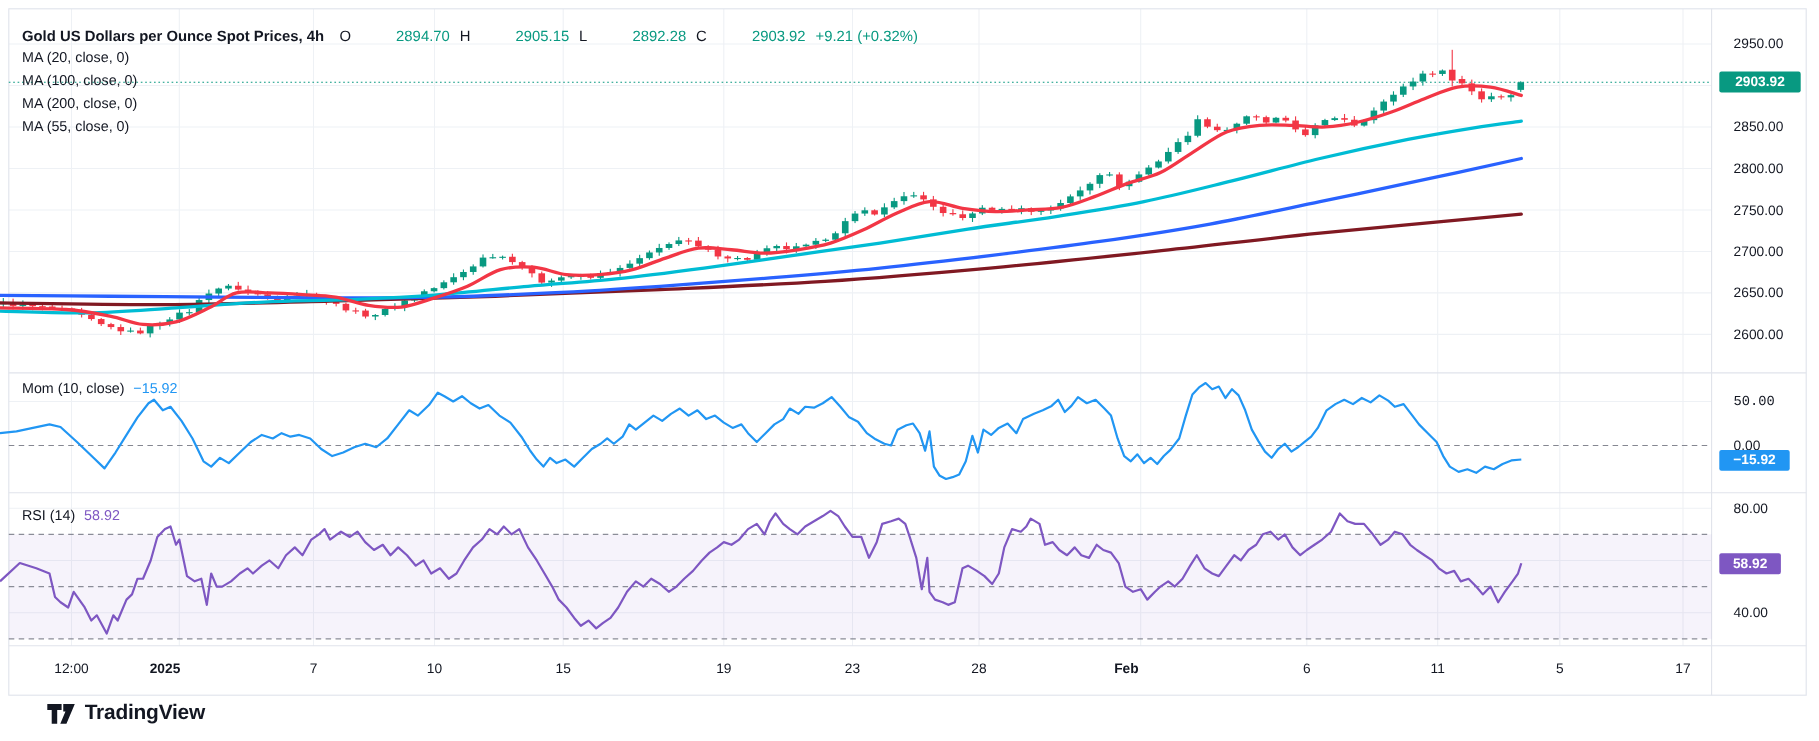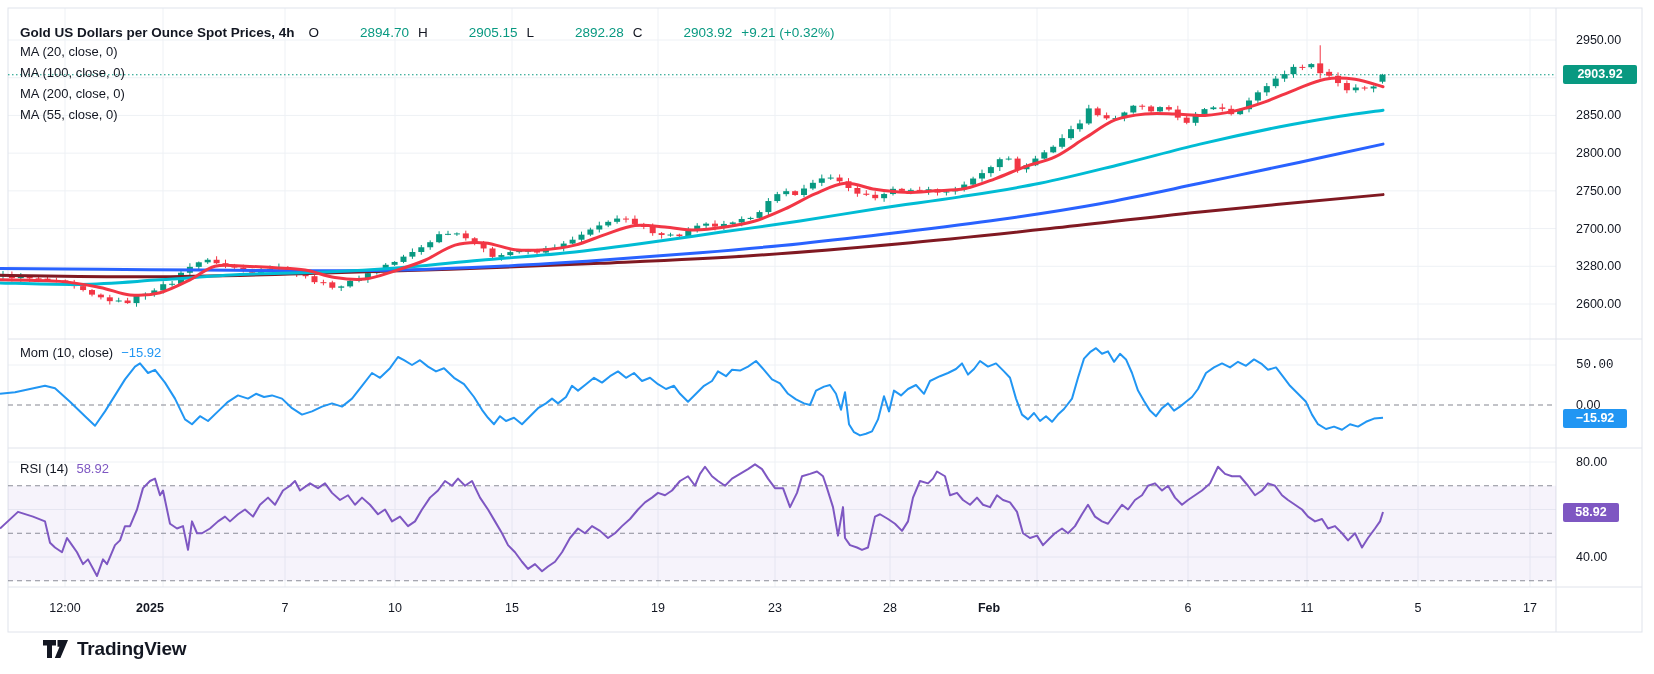--- a/index.html
+++ b/index.html
@@ -409,38 +409,38 @@
     <div class="ind-label" style="top:461px">
       <span>RSI (14)</span><span class="v" style="color:#7E57C2">58.92</span>
     </div>
 
     <div id="right-axis">
         <div class="axis-lbl" style="top: 32px;">2950.00</div>
         <div class="axis-lbl" style="top: 107.429px;">2850.00</div>
         <div class="axis-lbl" style="top: 145.143px;">2800.00</div>
         <div class="axis-lbl" style="top: 182.857px;">2750.00</div>
         <div class="axis-lbl" style="top: 220.571px;">2700.00</div>
-        <div class="axis-lbl" style="top: 258.286px;">3280.00</div>
+        <div class="axis-lbl" style="top: 258.286px;">2650.00</div>
         <div class="axis-lbl" style="top: 296px;">2600.00</div>
         <div class="axis-lbl" style="top: 357px; font-family: Liberation Mono, monospace;">50.00</div>
         <div class="axis-lbl" style="top: 397px;">0.00</div>
         <div class="axis-lbl" style="top: 454px;">80.00</div>
         <div class="axis-lbl" style="top: 549px;">40.00</div>
       </div>
 
     <div id="time-axis">
         <div class="time-lbl" style="left: 65px;">12:00</div>
         <div class="time-lbl" style="left: 150px; font-weight: 700;">2025</div>
         <div class="time-lbl" style="left: 285px;">7</div>
         <div class="time-lbl" style="left: 395px;">10</div>
         <div class="time-lbl" style="left: 512px;">15</div>
         <div class="time-lbl" style="left: 658px;">19</div>
         <div class="time-lbl" style="left: 775px;">23</div>
         <div class="time-lbl" style="left: 890px;">28</div>
-        <div class="time-lbl" style="left: 989px; font-weight: 700;">Feb</div>
+        <div class="time-lbl" style="left: 1024px; font-weight: 700;">Feb</div>
         <div class="time-lbl" style="left: 1188px;">6</div>
         <div class="time-lbl" style="left: 1307px;">11</div>
         <div class="time-lbl" style="left: 1418px;">5</div>
         <div class="time-lbl" style="left: 1530px;">17</div>
       </div>
 
     <div class="badge" id="price-badge" style="width: 74px; background: rgb(8, 153, 129); top: 64.7575px;">2903.92</div>
     <div class="badge" id="mom-badge" style="width: 64px; background: rgb(33, 150, 243); top: 408.736px;">−15.92</div>
     <div class="badge" id="rsi-badge" style="width: 56px; background: rgb(126, 87, 194); top: 503.065px;">58.92</div>
 

